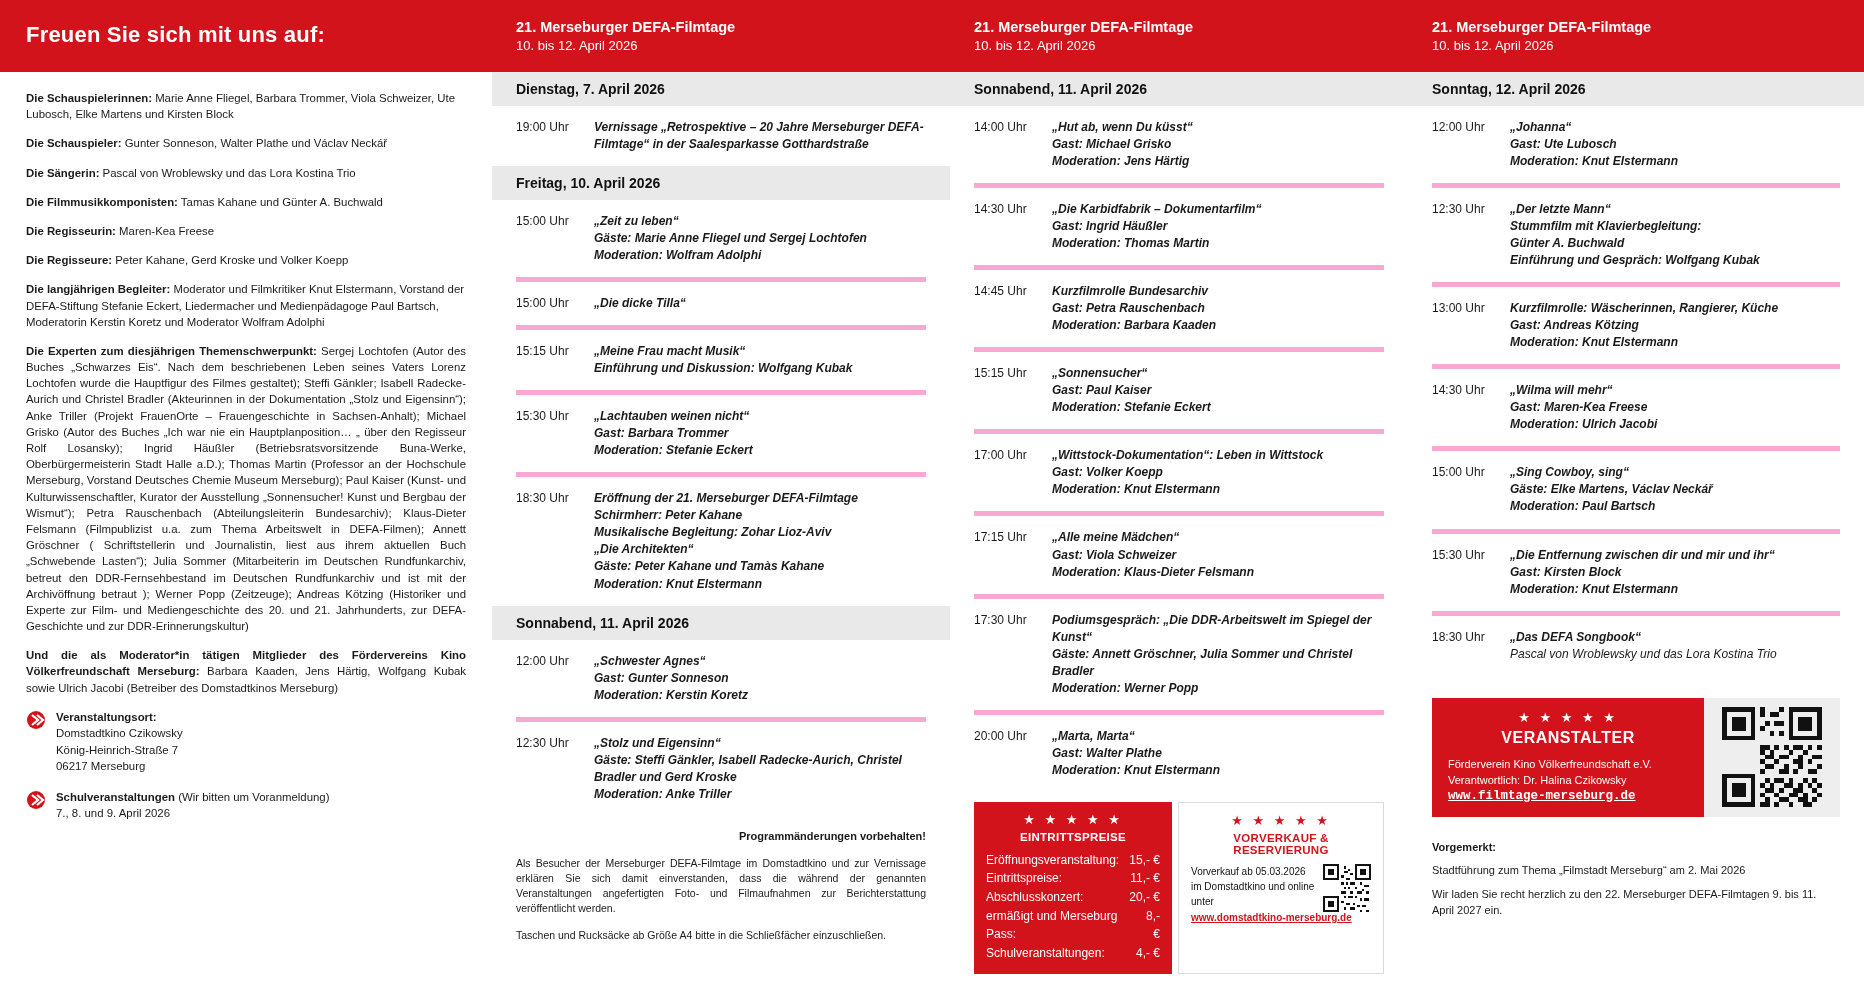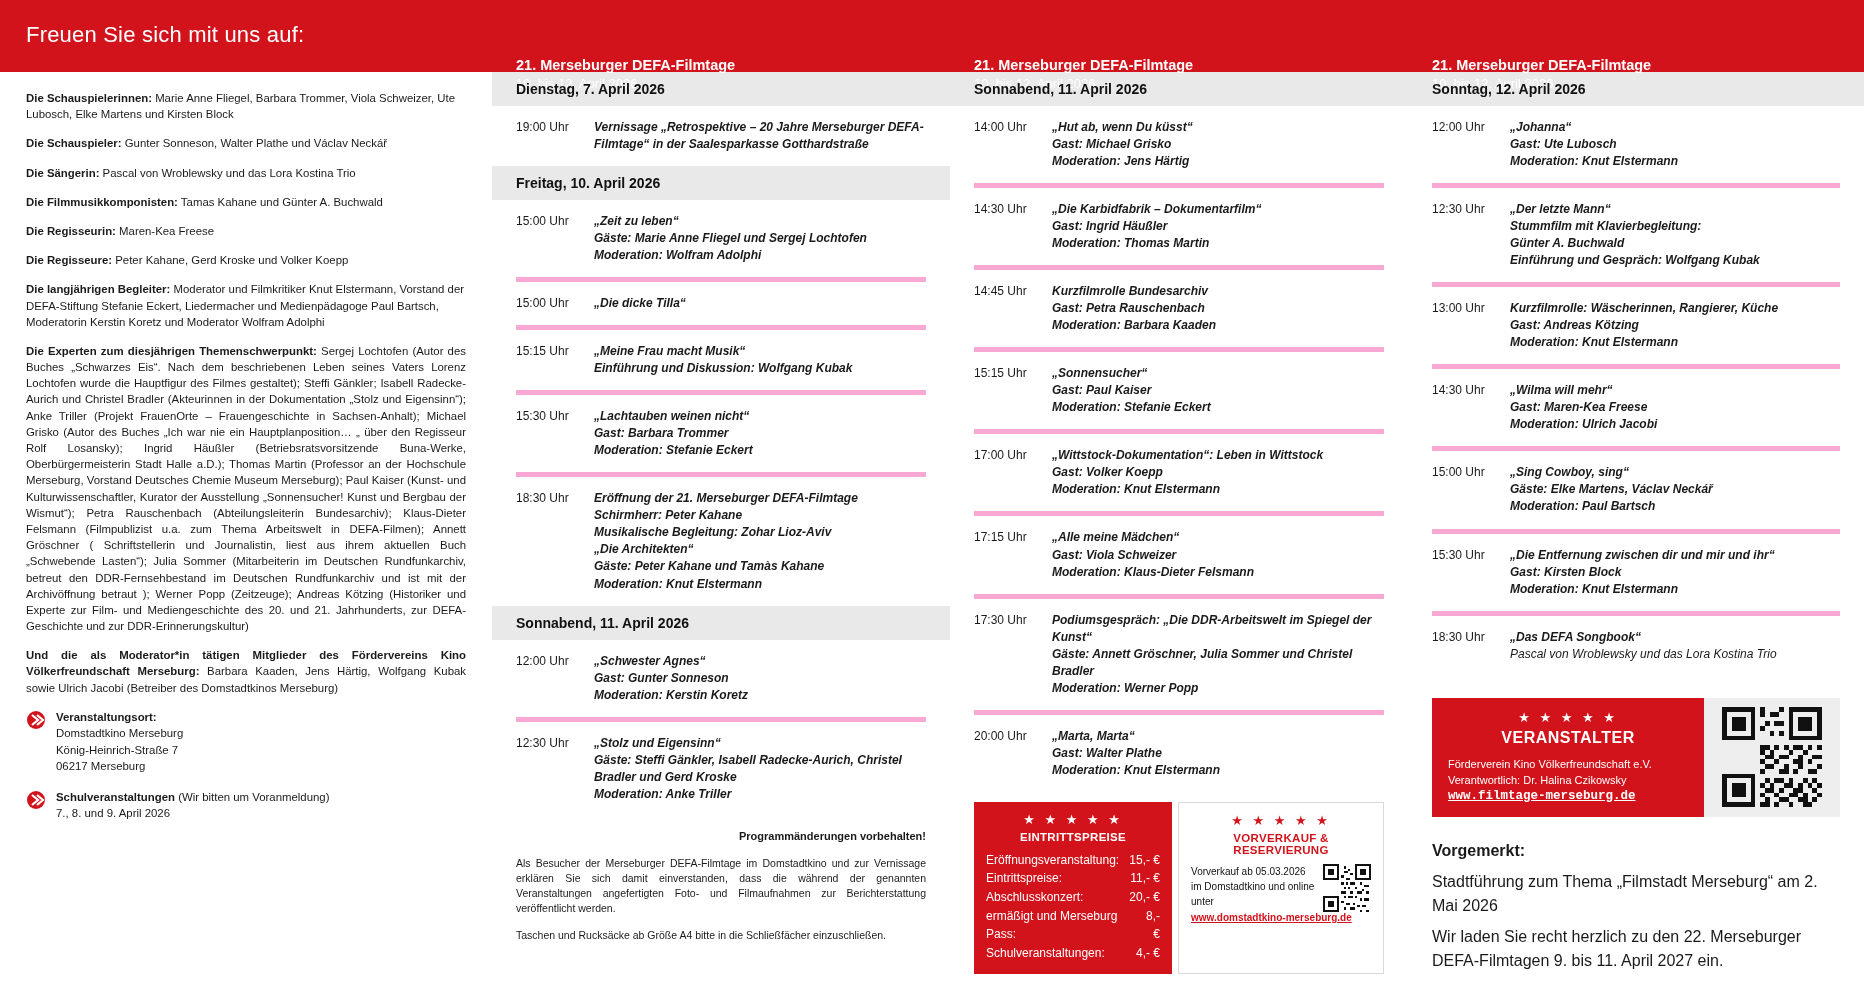--- a/index.html
+++ b/index.html
@@ -12,21 +12,21 @@
     overflow:hidden;
   }
   .page { position:relative; width:1864px; height:1000px; display:flex; }
 
   
   .col1 { width:492px; background:#ffffff; position:relative; }
   .col1-head {
     background:#d3131c; color:#ffffff;
     height:72px; padding:22px 26px 0 26px;
   }
-  .col1-head h1 { margin:0; font-size:22px; font-weight:normal; letter-spacing:0.2px; }
+  .col1-head h1 { margin:0; font-size:22px; font-weight:bold; letter-spacing:0.2px; }
   .col1-body { padding:18px 26px 0 26px; font-size:11.4px; line-height:1.42; }
   .para { margin:0 0 13px 0; }
   .para b { font-weight:bold; }
   .para.justify { text-align:justify; }
 
   .venue-list { margin-top:12px; padding-left:0; }
   .venue-item { display:flex; align-items:flex-start; margin-bottom:14px; }
   .vicon { flex:0 0 auto; width:20px; height:20px; margin-right:10px; margin-top:1px; }
   .vtext { font-size:11.4px; line-height:1.45; }
   .vtext b { font-weight:bold; }
@@ -34,21 +34,21 @@
   
   .col { position:relative; background:#ffffff; }
   .col2 { width:458px; }
   .col3 { width:458px; }
   .col4 { width:456px; }
 
   .colhead {
     background:#d3131c; color:#ffffff; height:72px;
     padding:18px 24px 0 24px;
   }
-  .colhead .t1 { font-size:14.5px; font-weight:bold; line-height:1.25;margin-top:38px; }
+  .colhead .t1 { font-size:14.5px; font-weight:bold; line-height:1.25; }
   .colhead .t2 { font-size:13px; font-weight:normal; line-height:1.3; margin-top:2px; }
 
   .daybar {
     background:#e9e9e9; color:#111;
     font-size:14px; font-weight:bold;
     padding:9px 24px; margin:0;
   }
   .col-inner { padding:0 24px; }
 
   .evt { display:flex; padding:13px 0 13px 0; border-bottom:5px solid #f9a8d4; }
@@ -83,21 +83,21 @@
   .qr-small { width:48px; height:48px; background:#ffffff; float:right; margin-left:8px; }
 
   
   .organizer { display:flex; margin:22px 24px 0 24px; }
   .org-left { background:#d3131c; color:#ffffff; width:272px; padding:12px 16px 14px 16px; }
   .org-left .stars { margin-bottom:4px; }
   .org-left .cap { font-weight:bold; font-size:16px; text-align:center; margin:2px 0 9px 0; letter-spacing:0.5px; }
   .org-left .l { font-size:11px; line-height:1.5; }
   .org-left .url { font-weight:bold; font-size:12.5px; margin-top:0; display:block; color:#ffffff;font-family:Liberation Mono, monospace; }
   .org-right { background:#eeeeee; width:136px; display:flex; align-items:center; justify-content:center; }
-  .footer-note { margin:22px 24px 0 24px; font-size:16px; line-height:1.5; }
+  .footer-note { margin:22px 24px 0 24px; font-size:11px; line-height:1.5; }
   .footer-note b { font-weight:bold; }
   .footer-note p { margin:0 0 7px 0; }
 
   
   .qr { display:block; }
 </style>
 </head>
 <body>
 
 <div class="page">
@@ -120,21 +120,21 @@
         </div>
       <div class="venue-list" id="venue-list">
           <div class="venue-item">
             <span class="vicon"><svg width="20" height="20" viewBox="0 0 20 20">
                 <circle cx="10" cy="10" r="9" fill="#d3131c"></circle>
                 <path d="M6 5 L12 10 L6 15" stroke="#fff" stroke-width="2.2" fill="none"></path>
                 <path d="M11 5 L17 10 L11 15" stroke="#fff" stroke-width="2.2" fill="none"></path>
               </svg></span>
             <div class="vtext">
               <div><b>Veranstaltungsort:</b></div>
-              <div>Domstadtkino Merseburg</div>
+              <div>Domstadtkino Czikowsky</div>
               <div>König-Heinrich-Straße 7</div>
               <div>06217 Merseburg</div>
             </div>
           </div>
           <div class="venue-item">
             <span class="vicon"><svg width="20" height="20" viewBox="0 0 20 20">
                 <circle cx="10" cy="10" r="9" fill="#d3131c"></circle>
                 <path d="M6 5 L12 10 L6 15" stroke="#fff" stroke-width="2.2" fill="none"></path>
                 <path d="M11 5 L17 10 L11 15" stroke="#fff" stroke-width="2.2" fill="none"></path>
               </svg></span>

